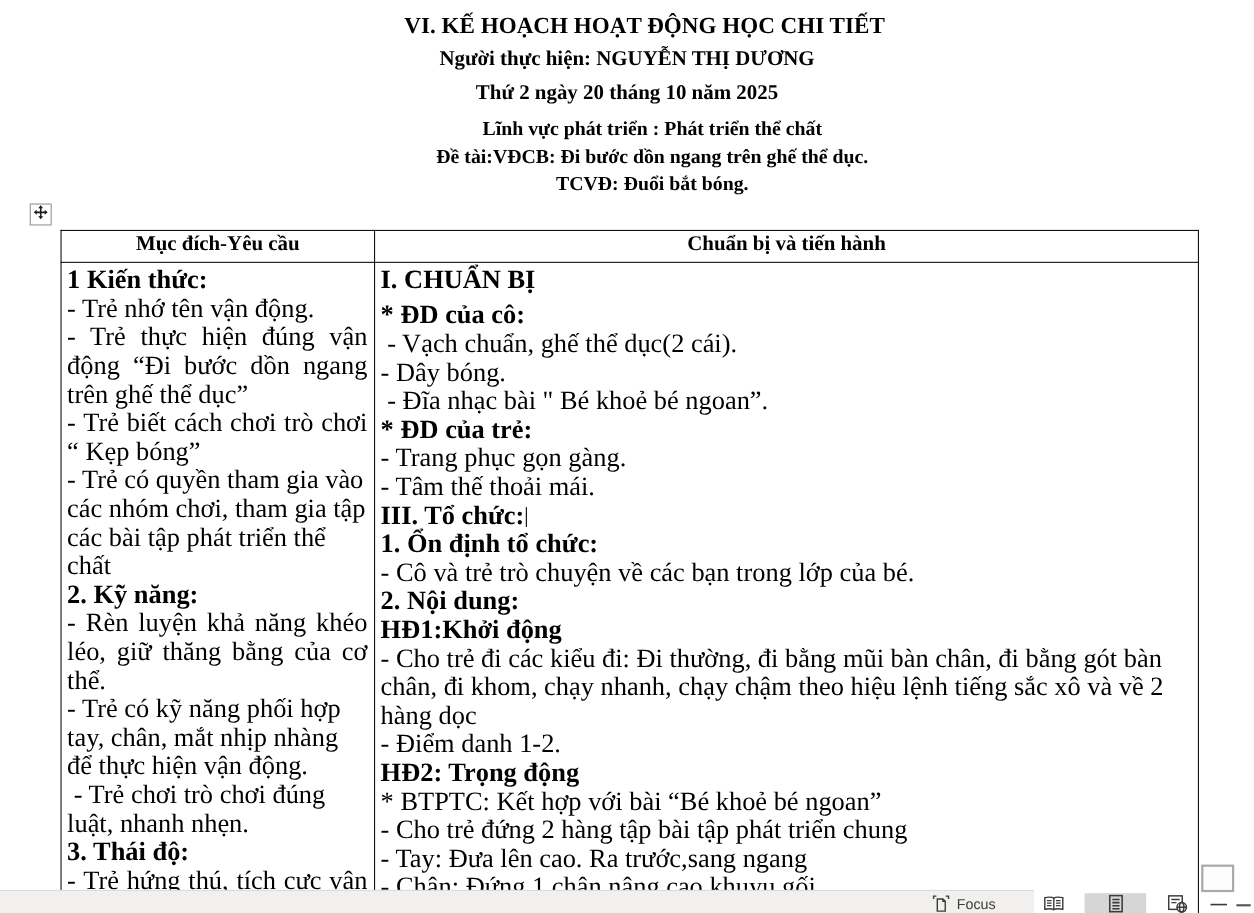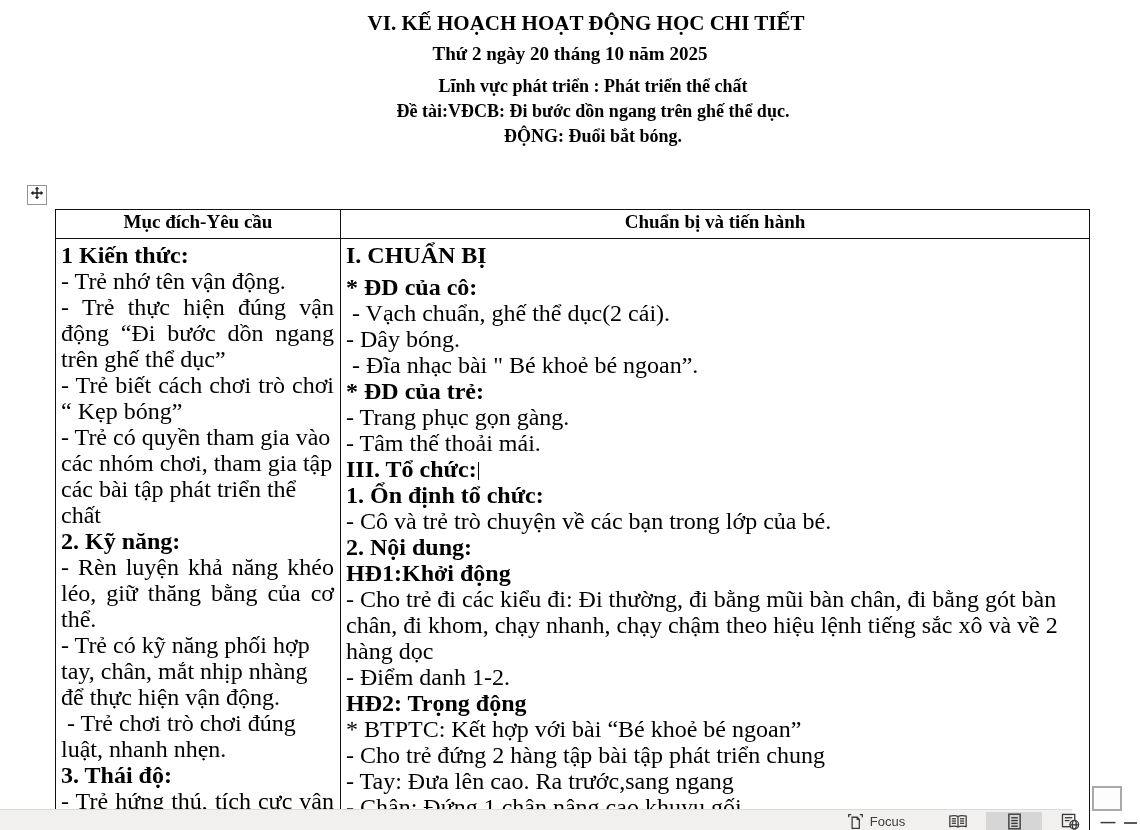--- a/index.html
+++ b/index.html
@@ -32,44 +32,45 @@
   
   .move-handle { position:absolute; top:185px; left:27px; width:20px; height:20px;
                  background:#fff; border:1px solid #949494; display:flex;
                  align-items:center; justify-content:center; }
 
   
   .scroll-corner { position:absolute; top:786px; left:1092px; width:30px; height:25px;
                    background:#fdfdfd; border:2px solid #a9a9a9; }
 
   
-  .status-bar { position:absolute; top:809px; left:0; width:1072px; height:21px;
+  .status-bar { position:absolute; top:809px; left:0; width:940px; height:21px;
                 background:#f1f0ef; border-top:1px solid #dcdbda;
                 font-family:"Liberation Sans",sans-serif; }
   .sb-item { position:absolute; top:2px; height:19px; display:flex; align-items:center;
              justify-content:center; color:#3b3b3b; }
   .focus-btn   { left:836px; width:80px; gap:6px; font-size:13px; }
   .view-btn    { width:56px; }
   .read-btn    { left:930px; }
   .print-btn   { left:986px; background:#d6d6d6; }
   .web-btn     { left:1042px; }
   .zoomout-btn { left:1096px; width:24px; font-size:15px; font-weight:bold; }
   .slider-dash { position:absolute; top:12px; left:1124px; width:13px; height:2px; background:#5a5a5a; }
   .sb-icon svg { display:block; }
 </style>
 </head>
 <body>
 
 <div class="doc-header">
   <div class="h-big">VI. KẾ HOẠCH HOẠT ĐỘNG HỌC CHI TIẾT</div>
+  <div class="h-med">Người thực hiện: NGUYỄN THỊ DƯƠNG</div>
   <div class="h-med">Thứ 2 ngày 20 tháng 10 năm 2025</div>
   <div class="h-gap"></div>
   <div class="h-small">Lĩnh vực phát triển : Phát triển thể chất</div>
   <div class="h-small">Đề tài:VĐCB: Đi bước dồn ngang trên ghế thể dục.</div>
-  <div class="h-small">ĐỘNG: Đuổi bắt bóng.</div>
+  <div class="h-small">TCVĐ: Đuổi bắt bóng.</div>
 </div>
 
 <div class="move-handle">
   <span>
     <svg width="14" height="14" viewBox="0 0 20 20">
       <path d="M10 1 L13.2 4.8 H11 V8.8 H15.2 V6.8 L19 10 L15.2 13.2 V11.2 H11 V15.2 H13.2 L10 19 L6.8 15.2 H9 V11.2 H4.8 V13.2 L1 10 L4.8 6.8 V8.8 H9 V4.8 H6.8 Z" fill="#1a1a1a"></path>
     </svg>
   </span>
 </div>
 

